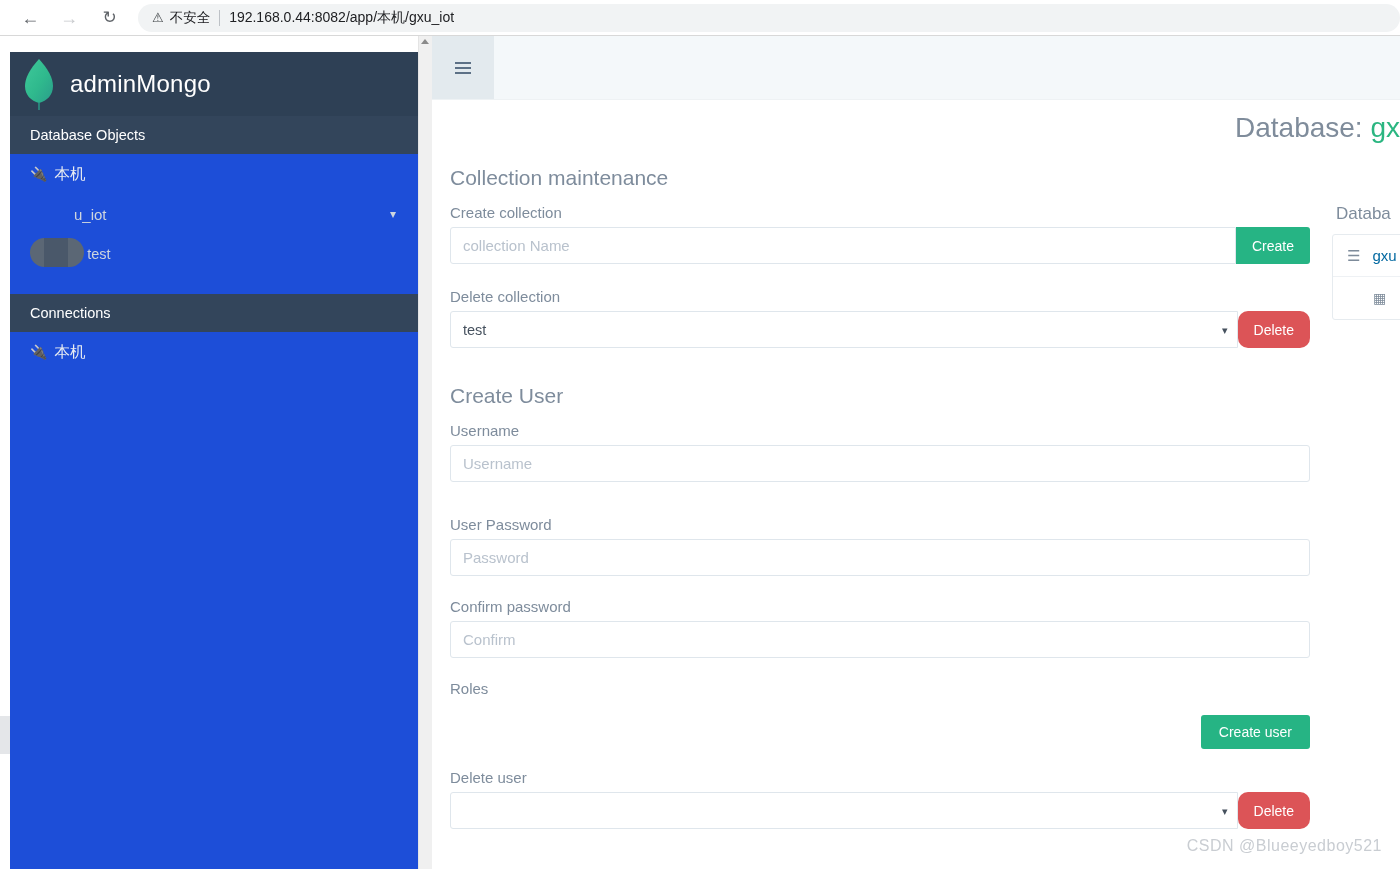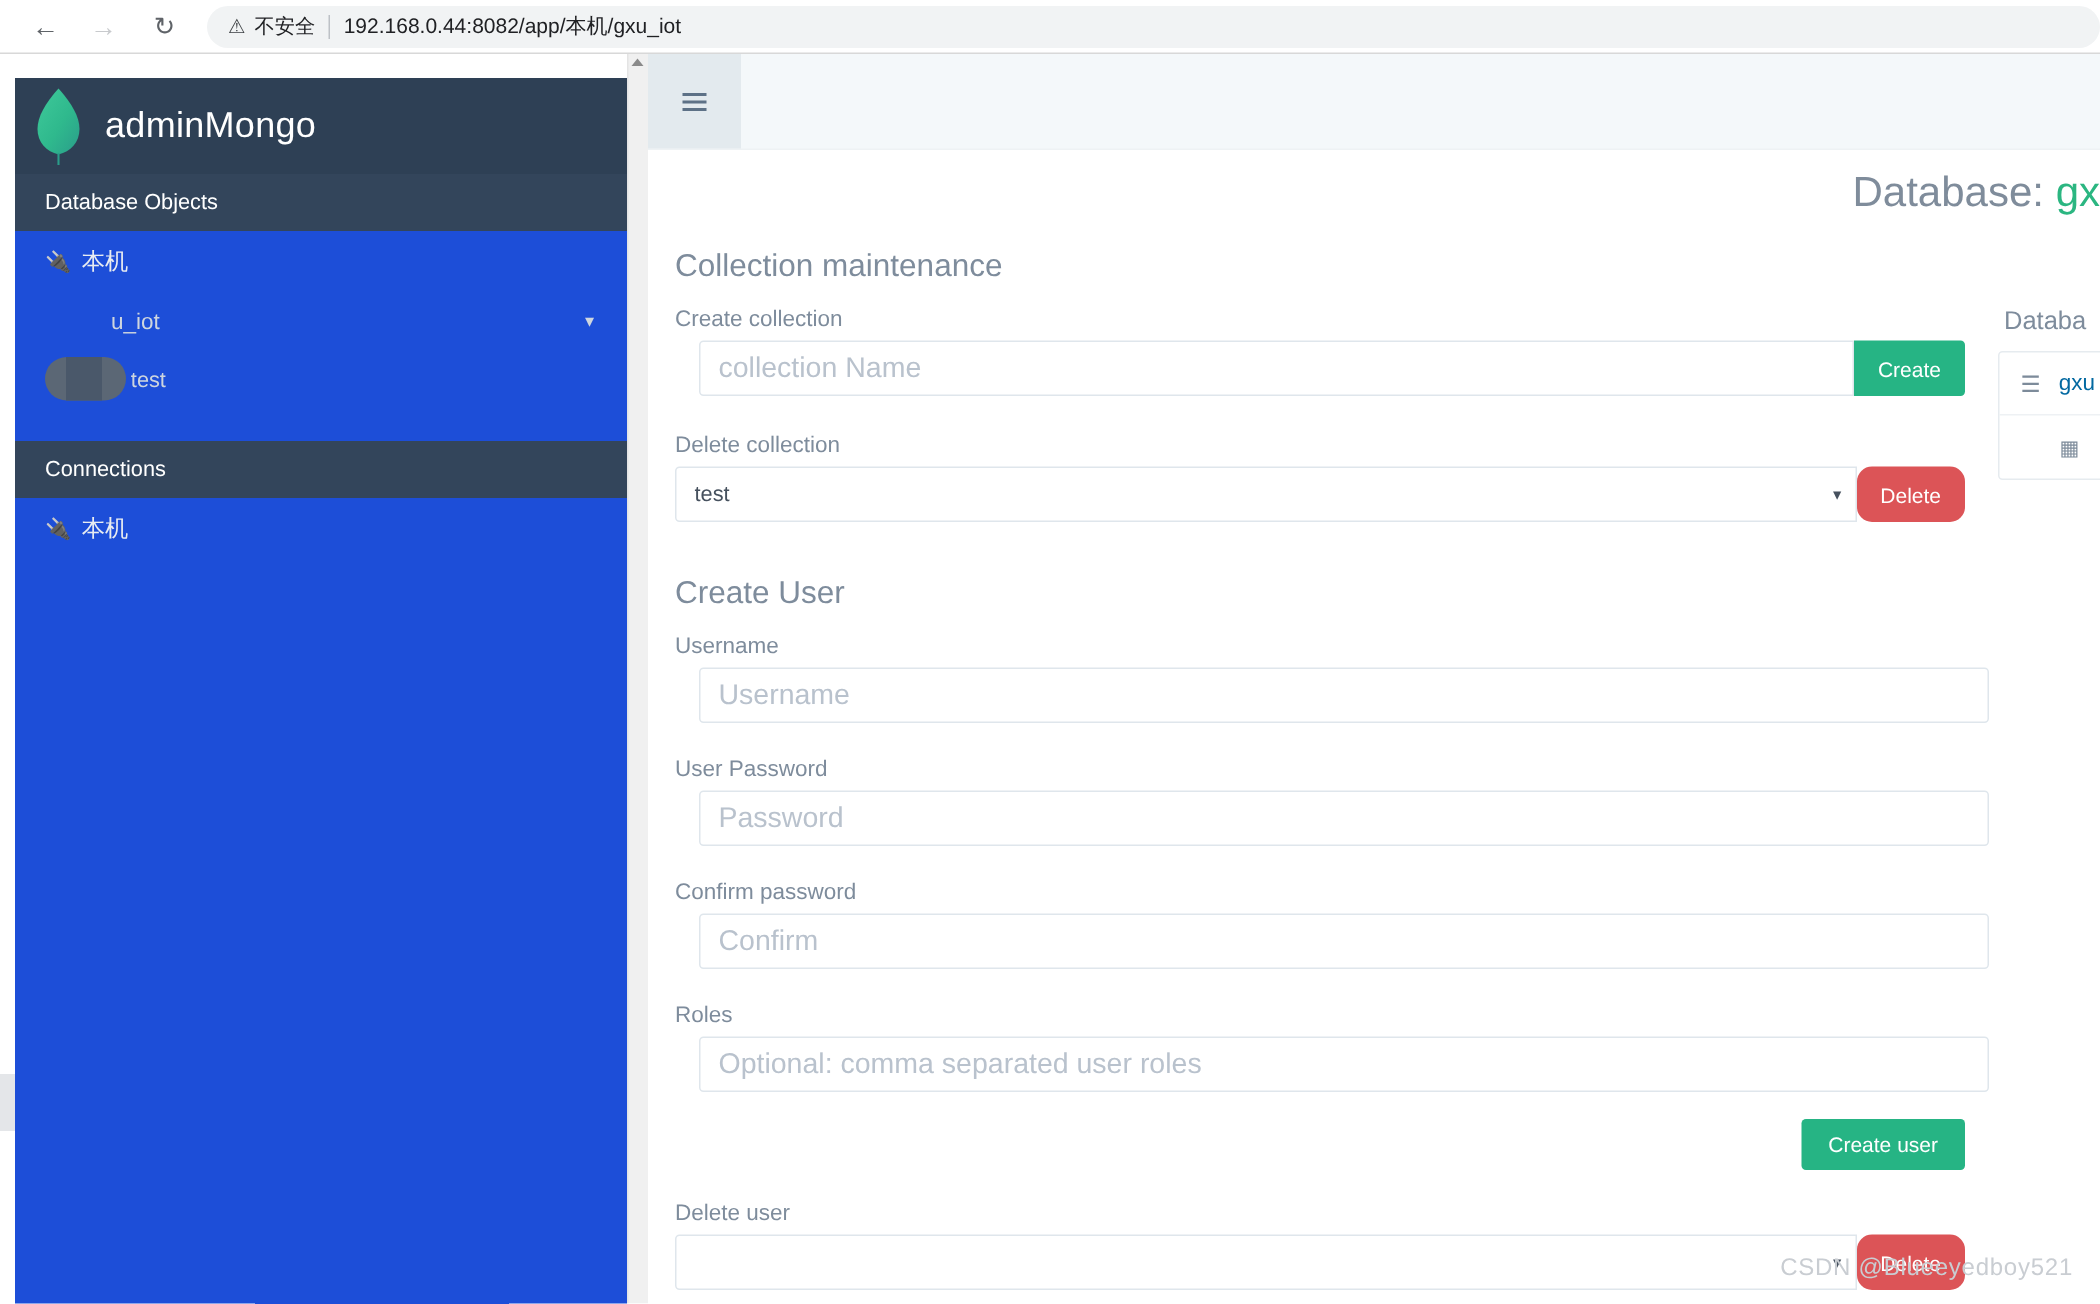--- a/index.html
+++ b/index.html
@@ -187,24 +187,23 @@
     font-size: 15px; color: #7e8c9c;
     margin-bottom: 6px; margin-top: 14px;
   }
   .input-group { display: flex; align-items: stretch; width: 860px; }
   .txt-input {
     flex: 1;
     height: 37px;
     border: 1px solid #dfe6ec;
     border-radius: 3px 0 0 3px;
     padding: 0 12px;
-    font-size: 19px; color: #46515e;
+    font-size: 15px; color: #46515e;
     background: #ffffff;
     outline: none;
-    margin-left: 16px;
   }
   .txt-input.full { border-radius: 3px; width: 860px; flex: none; }
   .txt-input::placeholder { color: #b9c2cd; }
   .btn {
     border: none; cursor: pointer;
     font-size: 14px; color: #ffffff;
     padding: 0 16px;
     border-radius: 0 3px 3px 0;
     height: 37px;
     display: flex; align-items: center; justify-content: center;
@@ -380,28 +379,27 @@
             <span class="sel-chev">▾</span>
           </span>
           <button class="btn btn-red">Delete</button>
         </div>
 
         <h3 class="sec-title" style="margin-top:36px">Create User</h3>
 
         <div class="field-label">Username</div>
         <input class="txt-input full" type="text" placeholder="Username" style="">
 
-        <div class="field-label" style="margin-top:22px">User Password</div>
+        <div class="field-label" style="margin-top:34px">User Password</div>
         <input class="txt-input full" type="text" placeholder="Password" style="">
 
         <div class="field-label" style="margin-top:22px">Confirm password</div>
         <input class="txt-input full" type="text" placeholder="Confirm" style="">
 
         <div class="field-label" style="margin-top:22px">Roles</div>
-        <input class="txt-input full" type="text" placeholder="Optional: comma separated user roles" style="">
 
         <div class="right-align-row">
           <button class="btn btn-green btn-standalone">Create user</button>
         </div>
 
         <div class="field-label" style="margin-top:20px">Delete user</div>
         <div class="input-group">
           <span class="select-wrap">
             <select class="sel">
               <option></option>

